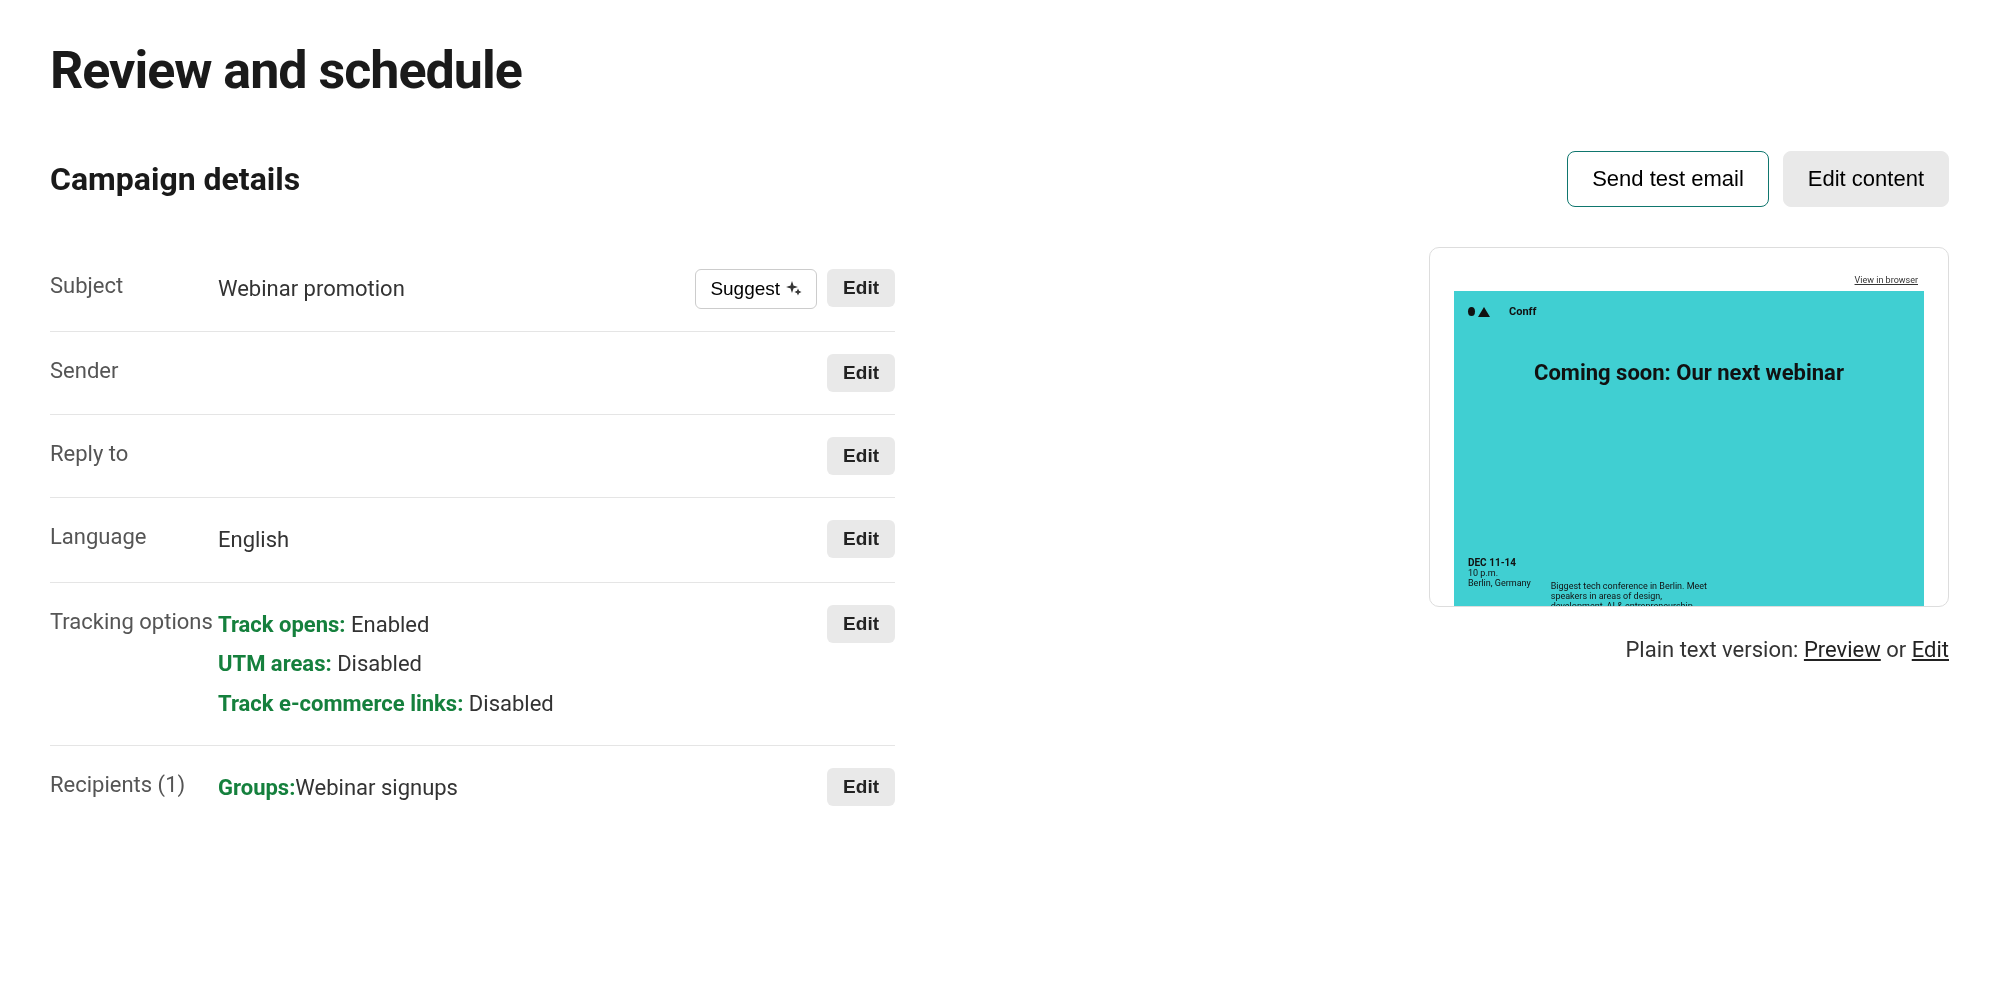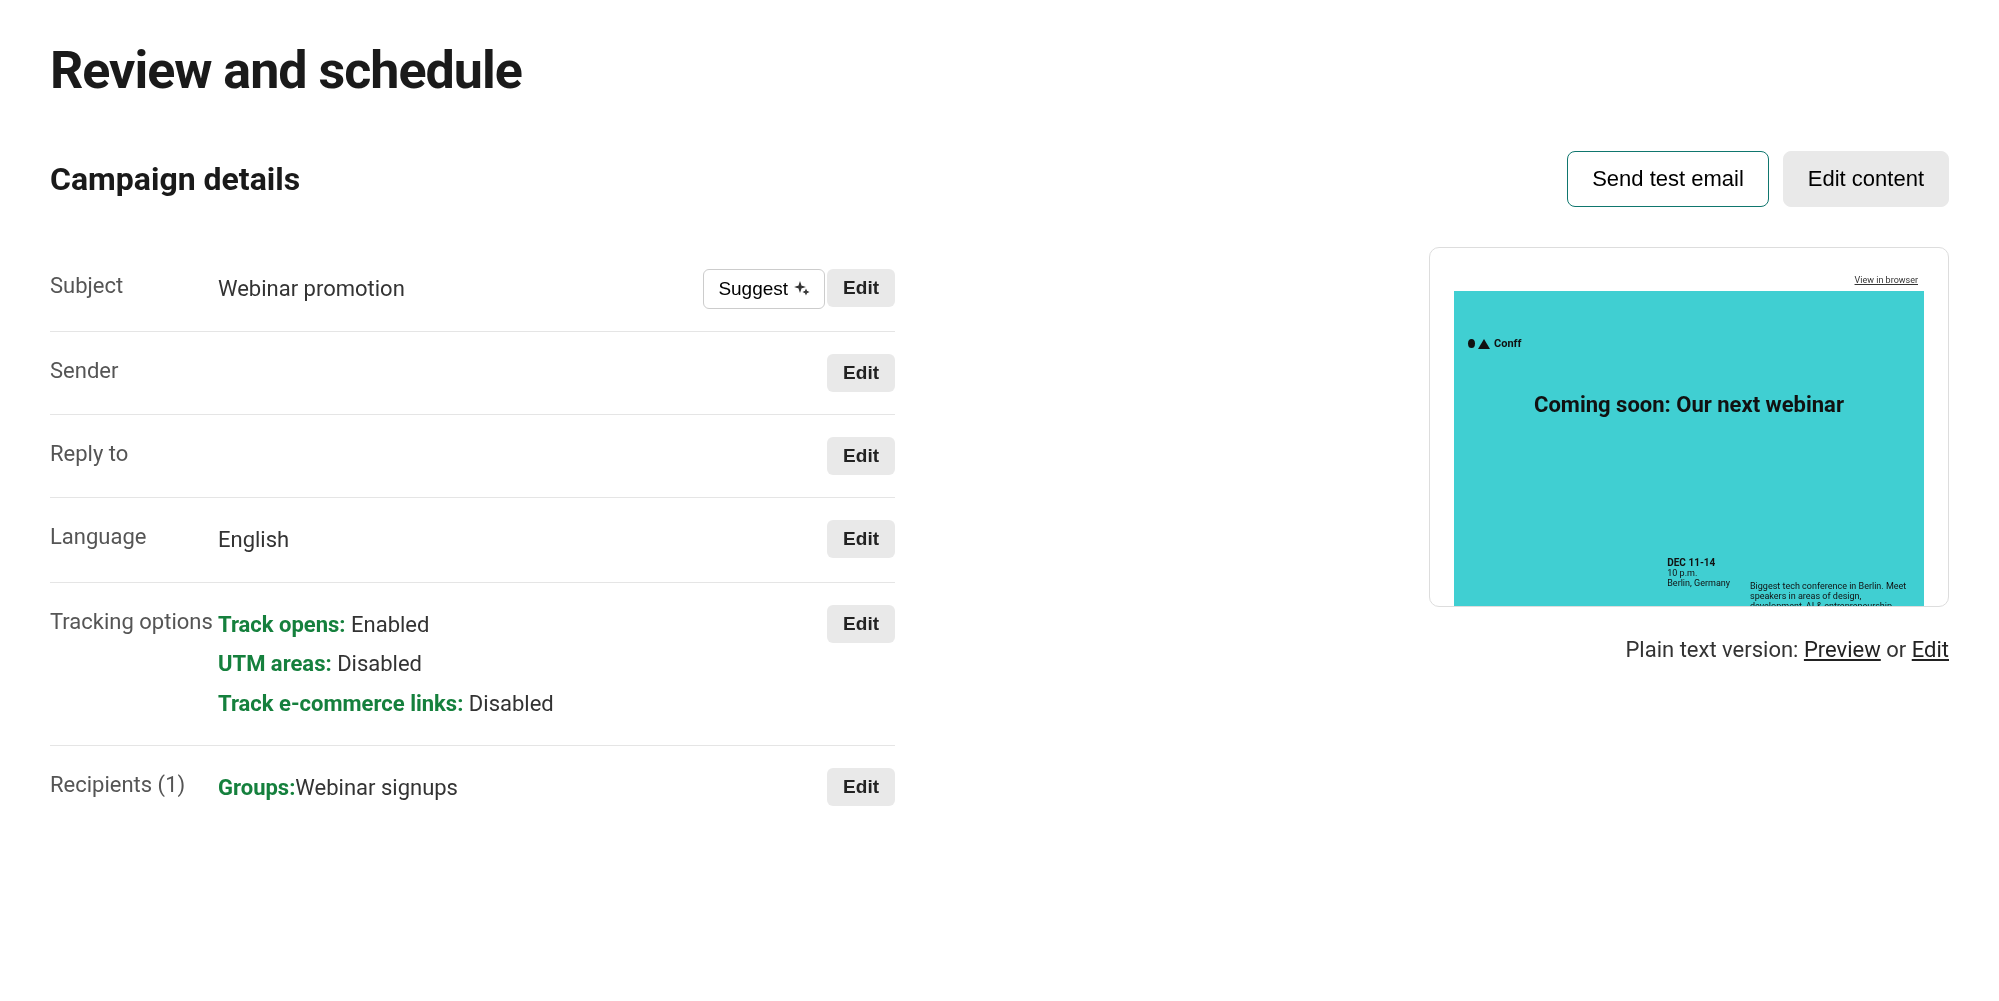--- a/index.html
+++ b/index.html
@@ -58,21 +58,21 @@
       color: #555;
       padding-top: 4px;
     }
     .row .value {
       flex: 1;
       font-size: 22px;
       color: #333;
       line-height: 1.8;
     }
     .row .value b { font-weight: 700; color: #15803d; }
-    .row .actions { display: flex; gap: 2px; align-items: flex-start; }
+    .row .actions { display: flex; gap: 10px; align-items: flex-start; }
     .small-btn {
       font-size: 19px;
       font-weight: 600;
       padding: 8px 16px;
       border-radius: 6px;
       cursor: pointer;
       border: none;
       background: #e9e9e9;
       color: #222;
     }
@@ -110,42 +110,42 @@
     .view-link { text-decoration: underline; color: #333; font-size: 9px; }
     .email-body {
       background: #40cfd2;
       height: 328px;
       margin-top: 4px;
       padding: 14px 14px 10px 14px;
       position: relative;
       overflow: hidden;
     }
     .brand {
-      display: flex; align-items: center; gap: 4px;
-      font-size: 11px; font-weight: 700; color: #111; margin-top: 32px;
+      display: flex; align-items: center; gap: 19px;
+      font-size: 11px; font-weight: 700; color: #111;
     }
     .brand-shapes { display: inline-flex; gap: 3px; align-items: center; position: relative; width: 22px; height: 12px; }
     .brand-circle { width: 9px; height: 9px; background: #111; border-radius: 50%; }
     .brand-tri {
       width: 0; height: 0;
       border-left: 6px solid transparent;
       border-right: 6px solid transparent;
       border-bottom: 10px solid #111;
     }
     .email-title {
       text-align: center;
       font-size: 22px;
       font-weight: 700;
       color: #111;
       margin-top: 40px;
       line-height: 1.4;
     }
     .email-footer {
-      position: absolute; bottom: 8px; left: 20px; right: 14px;
-      display: flex; justify-content: flex-end; gap: 20px;
+      position: absolute; bottom: 8px; left: 14px; right: 14px;
+      display: flex; justify-content: flex-start; gap: 20px;
       font-size: 9px; color: #111;
     }
     .email-footer .left-info b { font-weight: 700; font-size: 10px; }
     .email-footer .right-info { text-align: left; max-width: 160px; margin-top: 24px; }
     .plain-text {
       text-align: right;
       margin-top: 30px;
       font-size: 22px;
       color: #333;
     }

